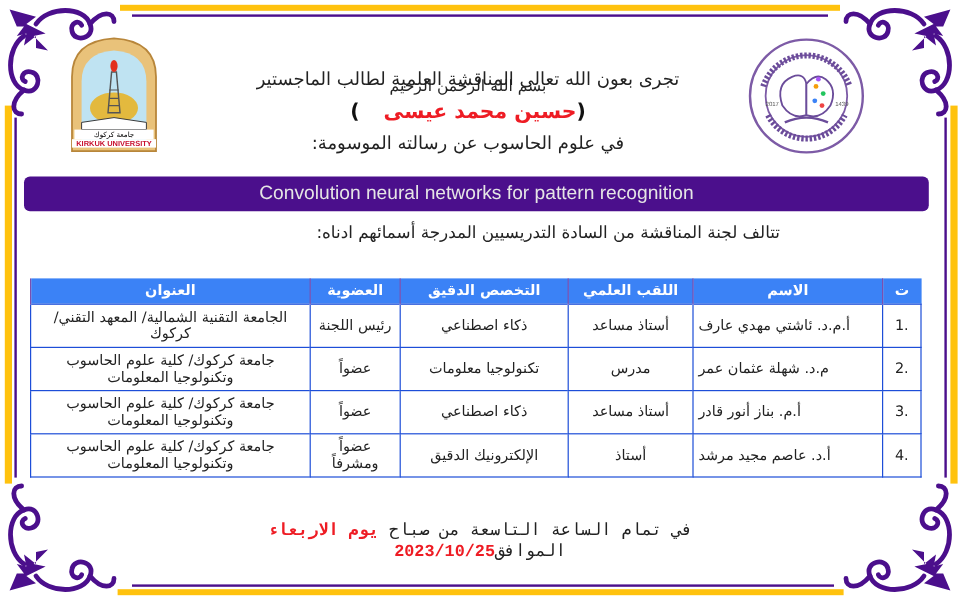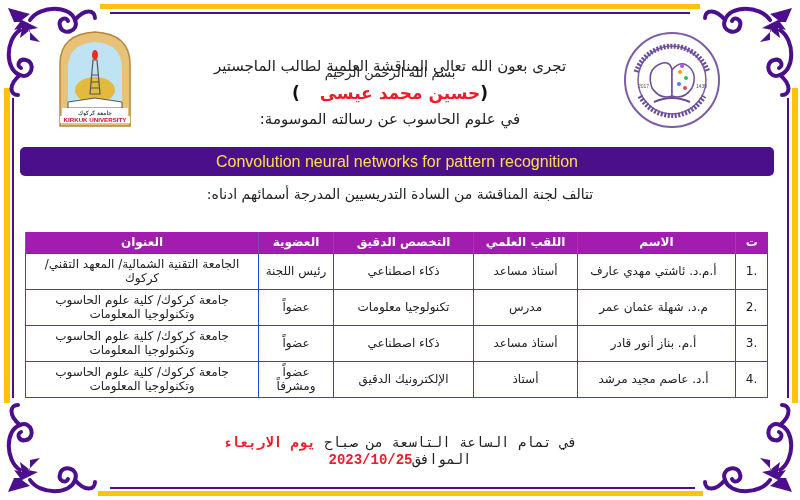--- a/index.html
+++ b/index.html
@@ -17,43 +17,43 @@
 
   .header-text { position: absolute; left: 170px; width: 440px; text-align: center; direction: rtl; }
   .basmala { top: 33px; font-size: 13px; margin-top: 32px; }
   .line2 { top: 57px; font-size: 15px; }
   .student { top: 83px; font-size: 17px; font-weight: bold; color: #111; }
   .student .name { color: #ee1c24; margin-left: 20px; }
   .line4 { top: 110px; font-size: 15px; }
 
   .title-bar {
     position: absolute; left: 20px; top: 147px; width: 754px; height: 29px;
-    background: #4b0f8c; border-radius: 5px; color: #fde047;
+    background: #4b0f8c; border-radius: 5px; color: #e5e5e5;
     font-family: "Liberation Sans", sans-serif; font-size: 16px;
     display: flex; align-items: center; justify-content: center;
   }
   .committee-line {
     position: absolute; left: 150px; width: 500px; top: 186px;
-    text-align: center; direction: rtl; font-size: 14px;
+    text-align: right; direction: rtl; font-size: 14px;
   }
 
   table.committee {
     position: absolute; left: 25px; top: 232px; width: 743px;
     border-collapse: collapse; direction: rtl; font-size: 12px;
   }
   table.committee th {
-    background: #a21caf; color: #fff; font-weight: bold; height: 21px;
+    background: #3b82f6; color: #fff; font-weight: bold; height: 21px;
     border-left: 1px solid #7b4fb0; font-size: 12px;
   }
   table.committee td {
     border: 1px solid #1d4ed8; height: 36px; text-align: center; line-height: 14px;
     padding: 0 4px;
   }
   table.committee td.num { text-align: center; }
-  table.committee td.name { text-align: center; padding-right: 10px; }
+  table.committee td.name { text-align: left; padding-right: 10px; }
 
   .footer-line {
     position: absolute; left: 160px; width: 480px; top: 434px;
     direction: rtl; text-align: center; font-size: 14px; font-family: Liberation Mono, monospace;
   }
   .footer-line .red { color: #ee1c24; font-weight: bold; }
 </style>
 </head>
 <body>
 

